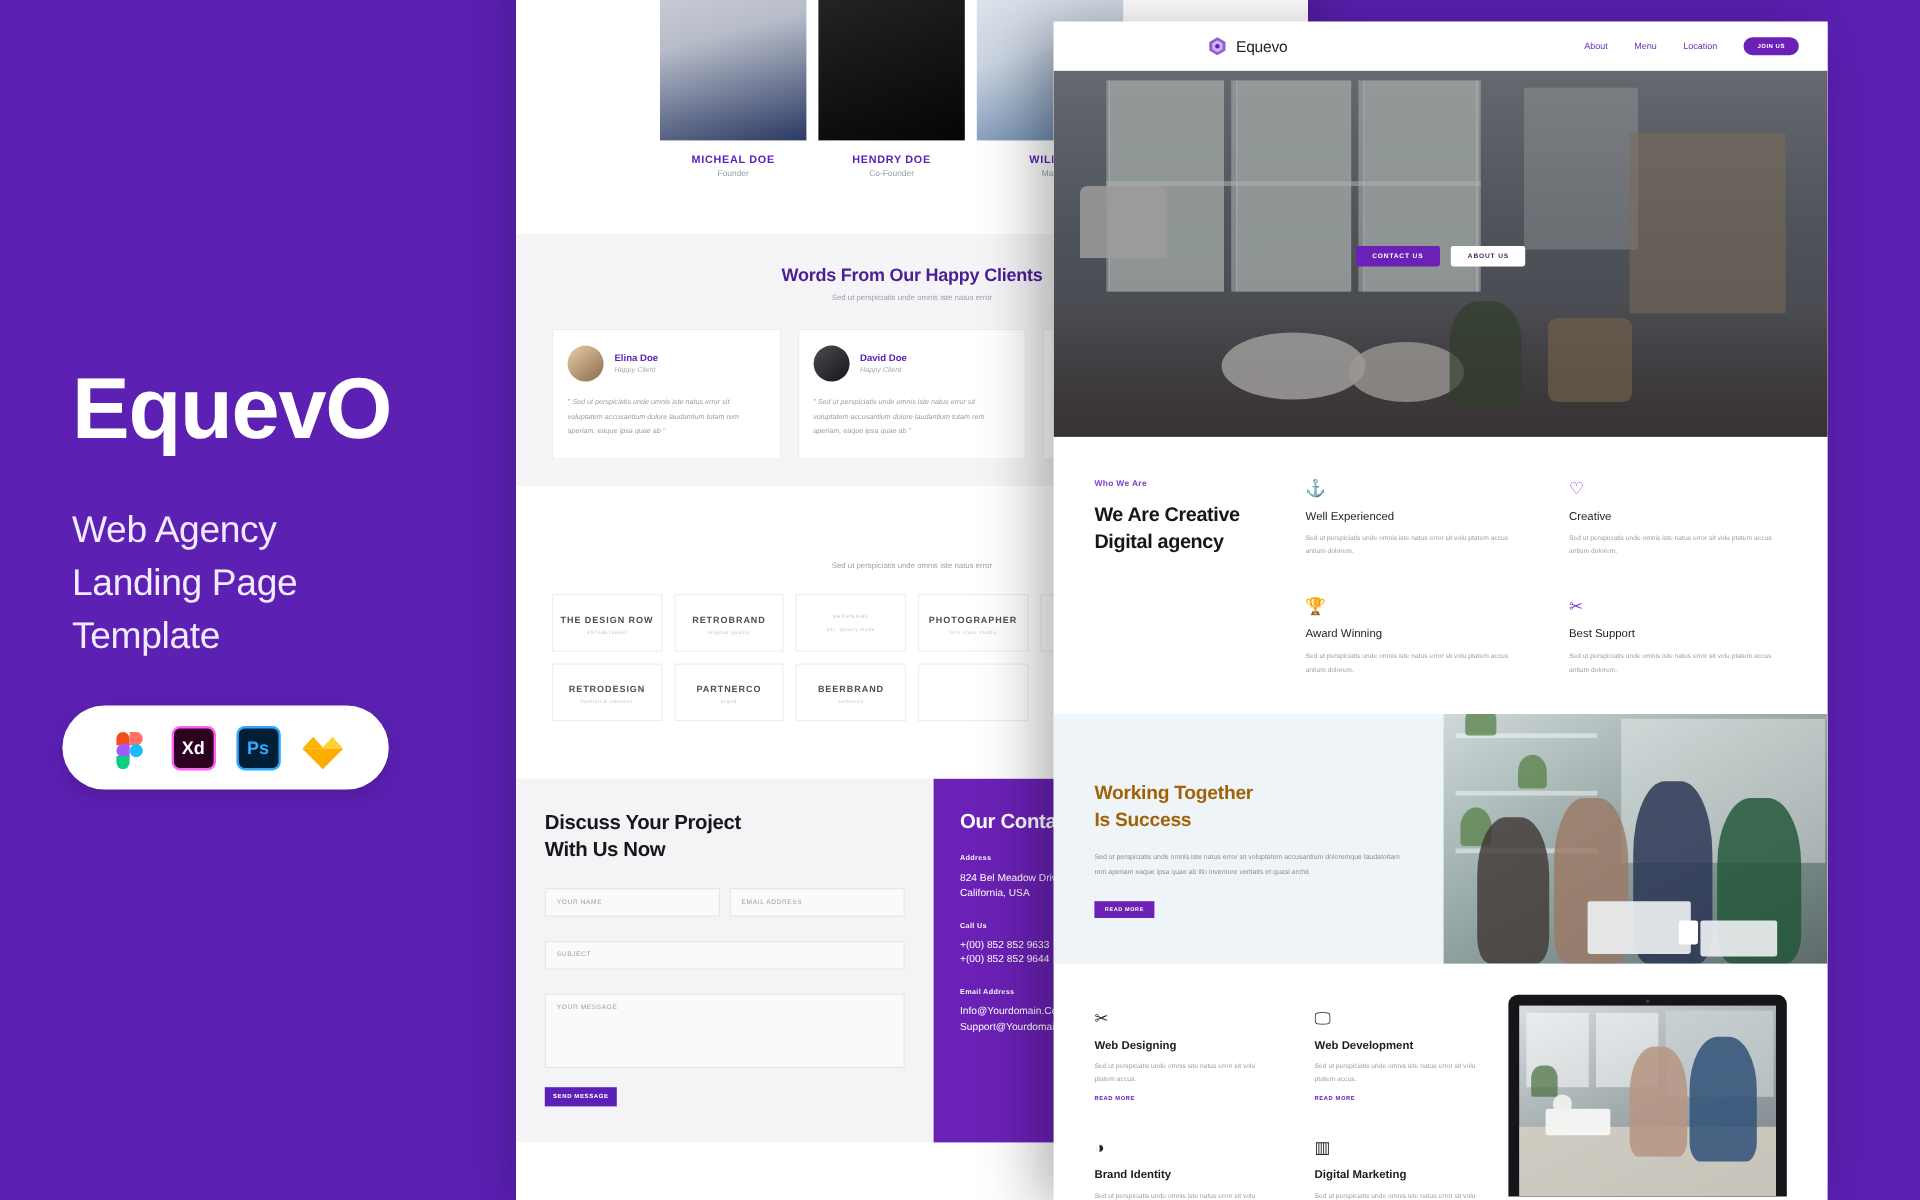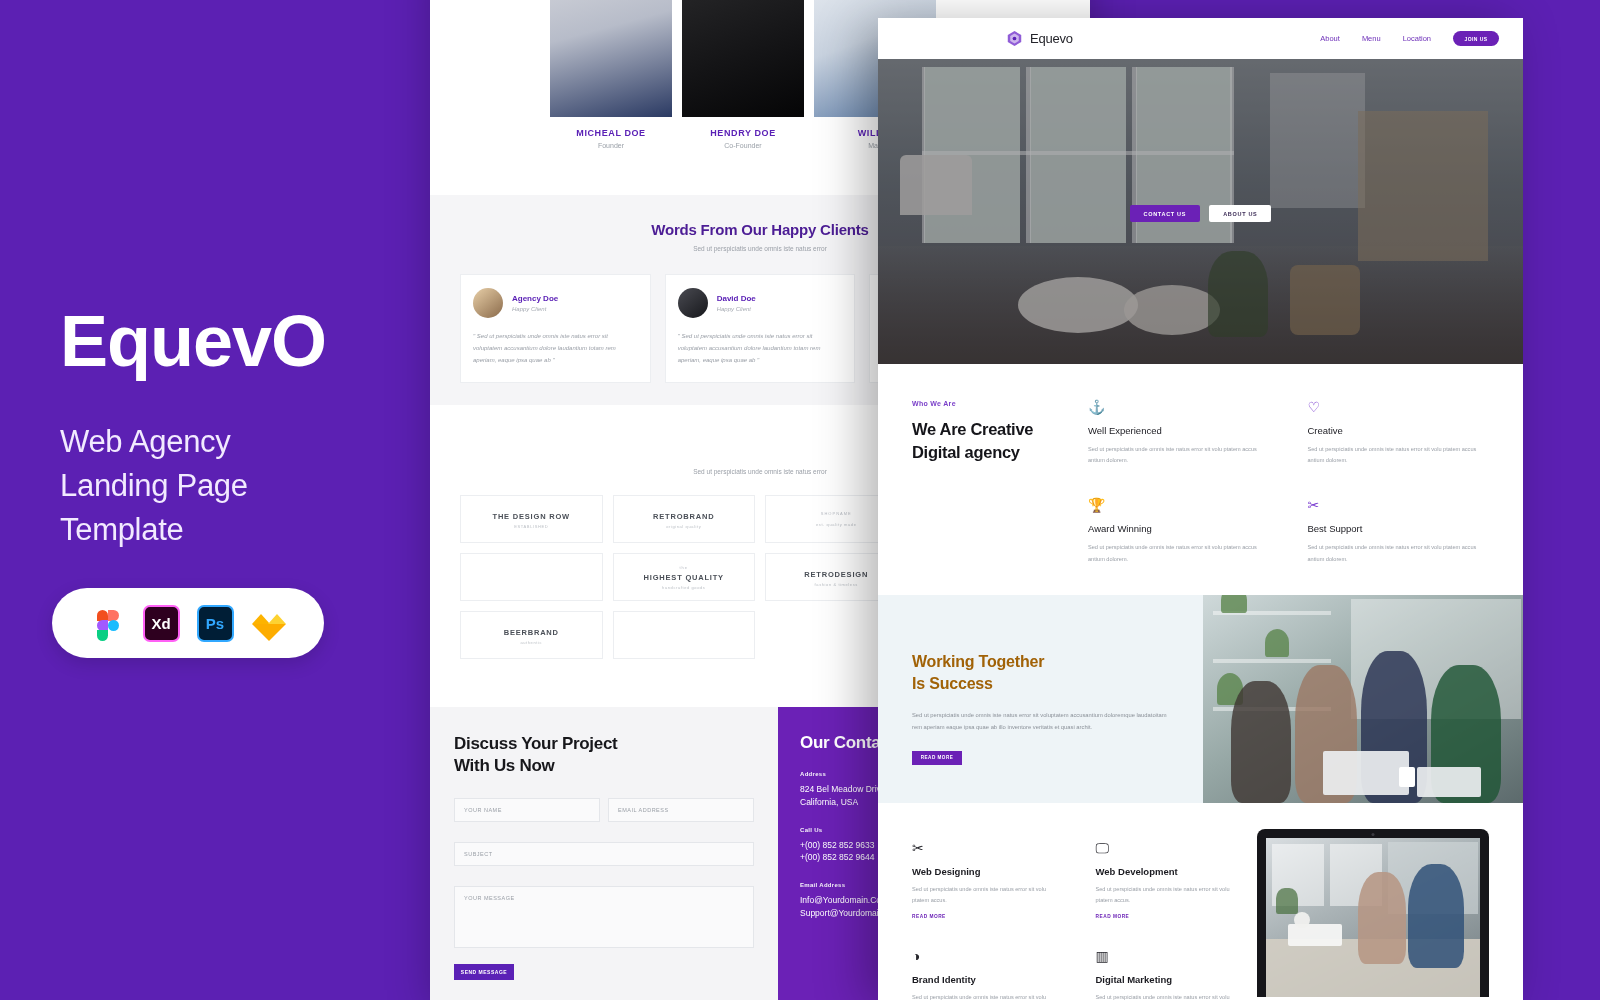--- a/index.html
+++ b/index.html
@@ -81,21 +81,21 @@
   .tcard { flex:1; background:#ffffff; border:1px solid #eceef1; padding:13px 12px 16px 12px; }
   .tc-head { display:flex; align-items:center; gap:9px; }
   .tc-av { width:30px; height:30px; border-radius:50%; flex:none; }
   .av1 { background:linear-gradient(140deg,#e8cfa8,#8a6a4a); }
   .av2 { background:linear-gradient(140deg,#4a4b52,#16171b); }
   .av3 { background:linear-gradient(140deg,#ffc83d,#f0a000); }
   .tc-name { font-size:8px; font-weight:700; color:#5b21b6; }
   .tc-role { font-size:6px; color:#a6abb3; margin-top:3px; font-style:italic; }
   .tc-body { margin-top:12px; font-size:6px; line-height:2.0; color:#9ba0a8; font-style:italic; }
 
-  .logo-grid { display:grid; grid-template-columns:repeat(4,1fr); gap:10px; margin-top:20px; padding:0 8px; }
+  .logo-grid { display:grid; grid-template-columns:repeat(6,1fr); gap:10px; margin-top:20px; padding:0 8px; }
   .logo-box { height:48px; border:1px solid #eceef1; background:#fff;
               display:flex; flex-direction:column; align-items:center; justify-content:center; gap:3px;}
   .lg-top { font-size:4px; color:#b9bdc4; letter-spacing:1px; }
   .lg-main { font-size:7.5px; font-weight:700; color:#4a4f57; letter-spacing:.8px; }
   .lg-sub { font-size:4px; color:#bcc0c6; letter-spacing:.6px; }
 
   
   .contactA { display:flex; margin-top:26px; }
   .formA { flex:0 0 348px; background:#f4f4f6; padding:26px 24px 30px 24px; }
   .formA h3 { font-size:17px; font-weight:700; color:#17171b; line-height:1.32; letter-spacing:-.3px;}
@@ -240,21 +240,21 @@
       </div>
 
       <div class="sectionA" style="background:#f5f5f7; margin-top:46px;">
         <div class="secttl">Words From Our Happy Clients</div>
         <div class="secsub">Sed ut perspiciatis unde omnis iste natus error</div>
         <div class="tcards">
           <div class="tcard">
             <div class="tc-head">
               <div class="tc-av av1"></div>
               <div>
-                <div class="tc-name">Agency Doe</div>
+                <div class="tc-name">Elina Doe</div>
                 <div class="tc-role">Happy Client</div>
               </div>
             </div>
             <div class="tc-body">" Sed ut perspiciatis unde omnis iste natus error sit voluptatem accusantium dolore laudantium totam rem aperiam, eaque ipsa quae ab "</div>
           </div>
           <div class="tcard">
             <div class="tc-head">
               <div class="tc-av av2"></div>
               <div>
                 <div class="tc-name">David Doe</div>

